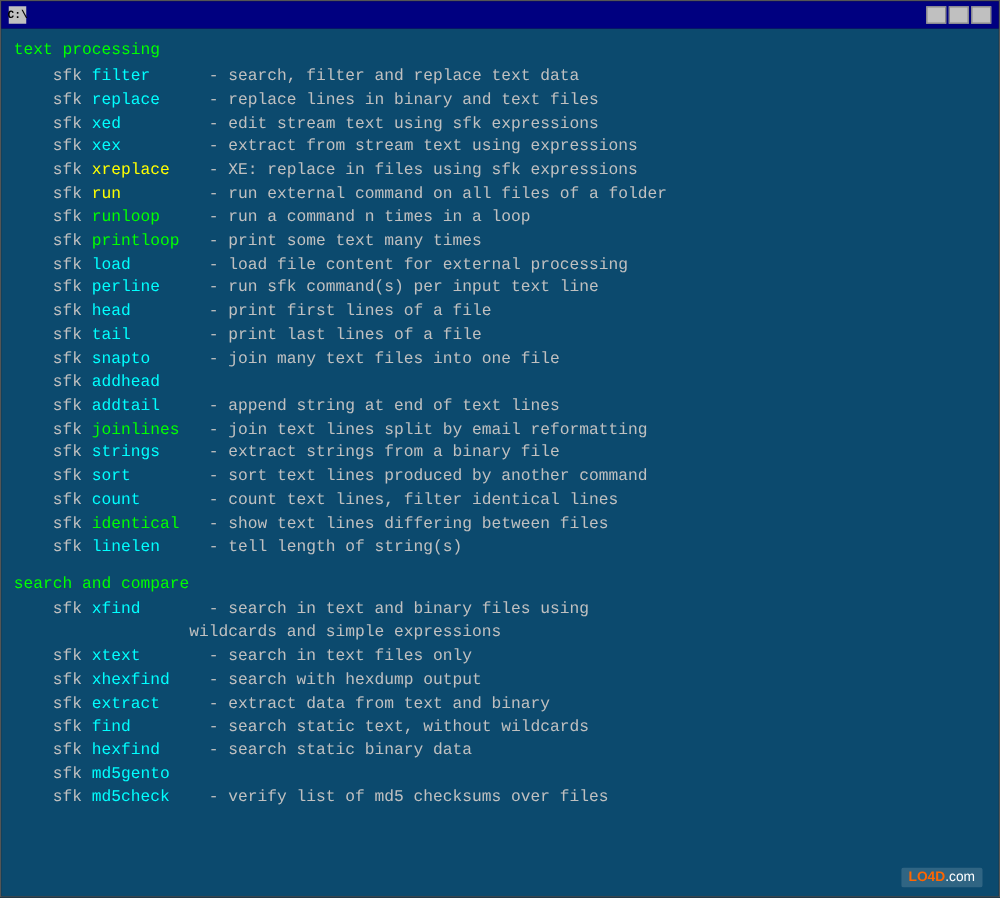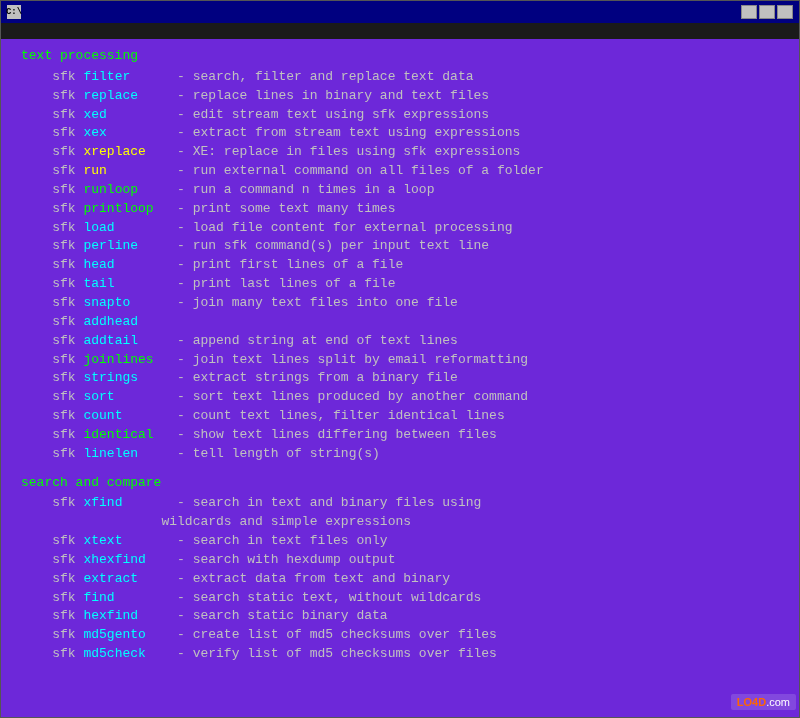--- a/index.html
+++ b/index.html
@@ -59,27 +59,26 @@
       background: #c0c0c0;
       border: 1px solid #888;
       display: flex;
       align-items: center;
       justify-content: center;
       font-size: 9px;
       color: #000;
       cursor: pointer;
     }
     .console-body {
-      background: #6d28d9;
+      background: #0c4a6e;
       flex: 1;
-      padding: 8px 20px;
+      padding: 8px 10px;
       overflow-y: scroll;
       overflow-x: hidden;
       line-height: 1.45;
-      margin-top: 16px;
     }
     .console-body::-webkit-scrollbar {
       width: 16px;
     }
     .console-body::-webkit-scrollbar-track {
       background: #c0c0c0;
     }
     .console-body::-webkit-scrollbar-thumb {
       background: #808080;
       border: 1px solid #555;
@@ -108,21 +107,21 @@
       padding-left: 18ch;
       color: #c0c0c0;
       white-space: pre;
     }
     .spacer {
       height: 10px;
     }
     .watermark {
       position: fixed;
       bottom: 8px;
-      right: 4px;
+      right: 14px;
       background: rgba(255,255,255,0.15);
       color: white;
       font-family: Arial, sans-serif;
       font-size: 11px;
       padding: 2px 6px;
       border-radius: 2px;
     }
     .watermark span {
       color: #ff6600;
       font-weight: bold;
@@ -168,20 +167,20 @@
       <div class="cmd-line"><span class="cmd-prefix">    sfk </span><span class="cmd-name" style="color: rgb(0, 255, 255);">linelen   </span><span class="cmd-desc">- tell length of string(s)</span></div>
       <div class="spacer"></div>
       <div class="section-header">search and compare</div>
       <div class="cmd-line"><span class="cmd-prefix">    sfk </span><span class="cmd-name" style="color: rgb(0, 255, 255);">xfind     </span><span class="cmd-desc">- search in text and binary files using</span></div>
       <span class="indent">wildcards and simple expressions</span>
       <div class="cmd-line"><span class="cmd-prefix">    sfk </span><span class="cmd-name" style="color: rgb(0, 255, 255);">xtext     </span><span class="cmd-desc">- search in text files only</span></div>
       <div class="cmd-line"><span class="cmd-prefix">    sfk </span><span class="cmd-name" style="color: rgb(0, 255, 255);">xhexfind  </span><span class="cmd-desc">- search with hexdump output</span></div>
       <div class="cmd-line"><span class="cmd-prefix">    sfk </span><span class="cmd-name" style="color: rgb(0, 255, 255);">extract   </span><span class="cmd-desc">- extract data from text and binary</span></div>
       <div class="cmd-line"><span class="cmd-prefix">    sfk </span><span class="cmd-name" style="color: rgb(0, 255, 255);">find      </span><span class="cmd-desc">- search static text, without wildcards</span></div>
       <div class="cmd-line"><span class="cmd-prefix">    sfk </span><span class="cmd-name" style="color: rgb(0, 255, 255);">hexfind   </span><span class="cmd-desc">- search static binary data</span></div>
-      <div class="cmd-line"><span class="cmd-prefix">    sfk </span><span class="cmd-name" style="color: rgb(0, 255, 255);">md5gento  </span><span class="cmd-desc">- create list of md5 checksums over files</span></div>
+      <div class="cmd-line"><span class="cmd-prefix">    sfk </span><span class="cmd-name" style="color: rgb(0, 255, 255);">md5gento  </span></div>
       <div class="cmd-line"><span class="cmd-prefix">    sfk </span><span class="cmd-name" style="color: rgb(0, 255, 255);">md5check  </span><span class="cmd-desc">- verify list of md5 checksums over files</span></div>
     </div>
 </div>
 
 <div class="watermark">
   <span>LO4D</span>.com
 </div>
 
 </body></html>

